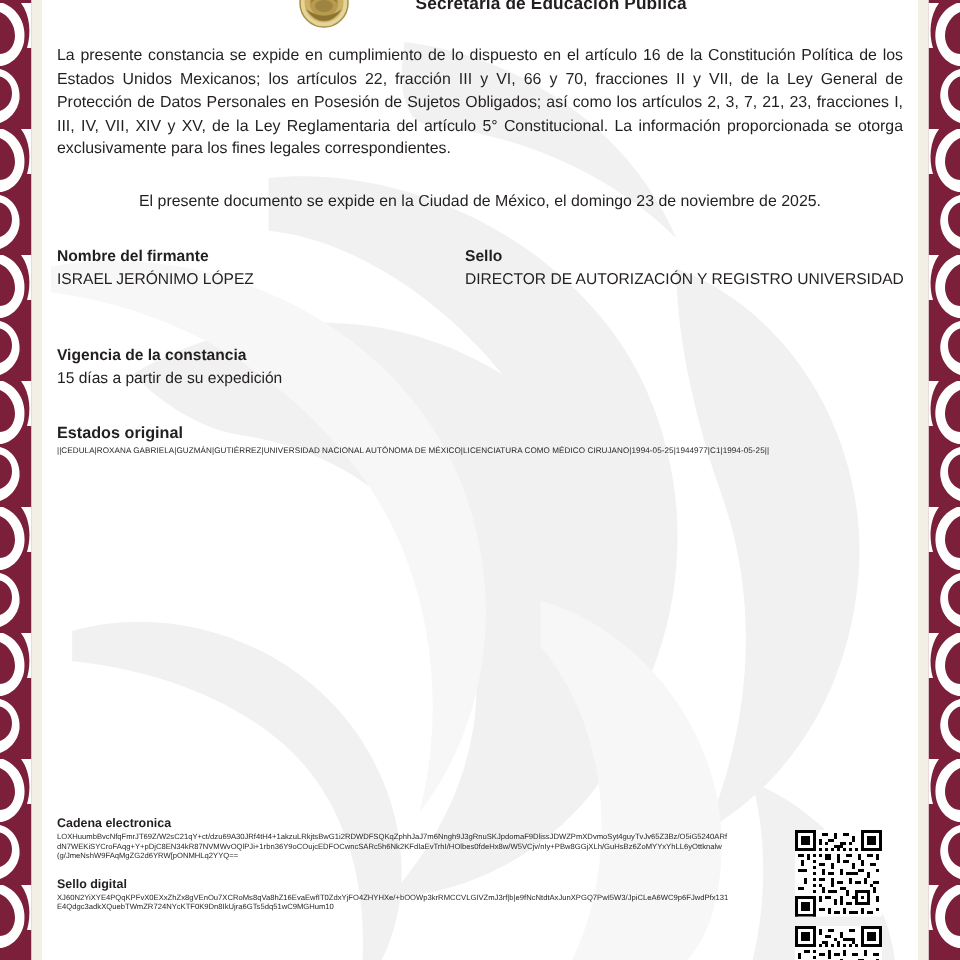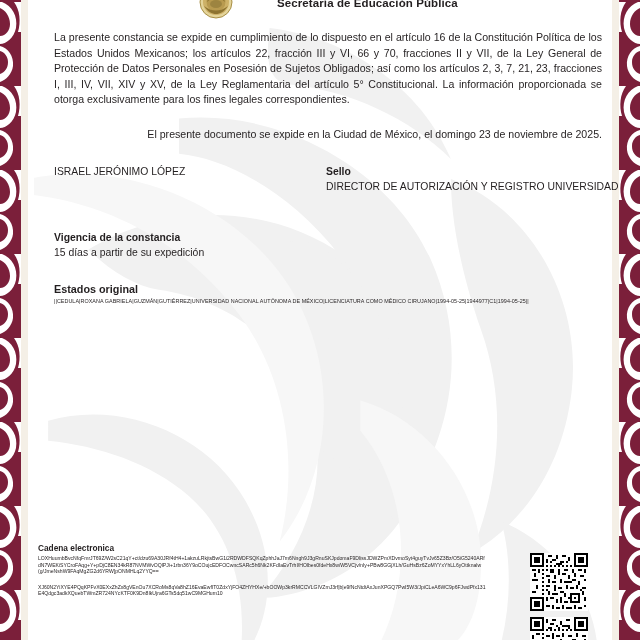--- a/index.html
+++ b/index.html
@@ -92,36 +92,36 @@
     top: -6px;
     font-size: 10px;
     font-weight: bold;
     color: #3a3a3a;
     white-space: nowrap;
   }
 
   
   #body-area {
     position: absolute;
-    left: 54px;
+    left: 38px;
     right: 38px;
     top: 30px;
   }
 
   .para {
     font-size: 10.6px;
     line-height: 15.6px;
     text-align: justify;
     color: #231f20;
     margin: 0;
   }
   .para.legal { text-align: justify; }
   .para.place {
     margin-top: 19px;
-    text-align: right;
+    text-align: center;
   }
 
   
   .field-row {
     display: flex;
     margin-top: 22px;
   }
   .field-col-left  { width: 272px; flex: 0 0 272px; }
   .field-col-right { flex: 1 1 auto; }
 
@@ -337,20 +337,21 @@
     </div>
 
     <div id="body-area">
 
       <p class="para legal">La presente constancia se expide en cumplimiento de lo dispuesto en el artículo 16 de la Constitución Política de los Estados Unidos Mexicanos; los artículos 22, fracción III y VI, 66 y 70, fracciones II y VII, de la Ley General de Protección de Datos Personales en Posesión de Sujetos Obligados; así como los artículos 2, 3, 7, 21, 23, fracciones I, III, IV, VII, XIV y XV, de la Ley Reglamentaria del artículo 5° Constitucional. La información proporcionada se otorga exclusivamente para los fines legales correspondientes.</p>
 
       <p class="para place">El presente documento se expide en la Ciudad de México, el domingo 23 de noviembre de 2025.</p>
 
       <div class="field-row">
         <div class="field-col-left">
+          <p class="field-label">Nombre del firmante</p>
           <p class="field-value">ISRAEL JERÓNIMO LÓPEZ</p>
         </div>
         <div class="field-col-right">
           <p class="field-label">Sello</p>
           <p class="field-value">DIRECTOR DE AUTORIZACIÓN Y REGISTRO UNIVERSIDAD</p>
         </div>
       </div>
 
       <div class="field-block">
         <p class="field-label">Vigencia de la constancia</p>
@@ -365,20 +366,21 @@
     </div>
 
     <div id="sig-area">
 
       <div class="crypto-block">
         <p class="crypto-label">Cadena electronica</p>
         <p class="crypto-text">LOXHuumbBvcNfqFmrJT69Z/W2sC21qY+ct/dzu69A30JRf4tH4+1akzuLRkjtsBwG1i2RDWDFSQKqZphhJaJ7m6Nngh9J3gRnuSKJpdomaF9DlissJDWZPmXDvmoSyt4guyTvJv65Z3Bz/O5iG5240ARfdN7WEKiSYCroFAqg+Y+pDjC8EN34kR87NVMWvOQlPJi+1rbn36Y9oCOujcEDFOCwncSARc5h6Nk2KFdIaEvTrhI/HOlbes0fdeHx8w/W5VCjv/nIy+PBw8GGjXLh/GuHsBz6ZoMYYxYhLL6yOttknalw(g/JmeNshW9FAqMgZG2d6YRW[pONMHLq2YYQ==</p>
       </div>
 
       <div class="crypto-block">
+        <p class="crypto-label">Sello digital</p>
         <p class="crypto-text">XJ60N2YiXYE4PQqKPFvX0EXxZhZx8gVEnOu7XCRoMs8qVa8hZ16EvaEwfIT0ZdxYjFO4ZHYHXe/+bOOWp3krRMCCVLGIVZmJ3rf|b|e9fNcNtdtAxJunXPGQ7PwI5W3/JpiCLeA6WC9p6FJwdPfx131E4Qdgc3adkXQuebTWmZR724NYcKTF0K9Dn8IkUjra6GTs5dq51wC9MGHum10</p>
       </div>
 
       <div class="qr" id="qr-firma">
         <svg viewBox="0 0 29 29" shape-rendering="crispEdges" aria-hidden="true">
           <rect width="29" height="29" fill="#ffffff"></rect>
           <g fill="#000000">
 
             <rect x="0" y="0" width="7" height="1"></rect>
               <rect x="0" y="6" width="7" height="1"></rect>

